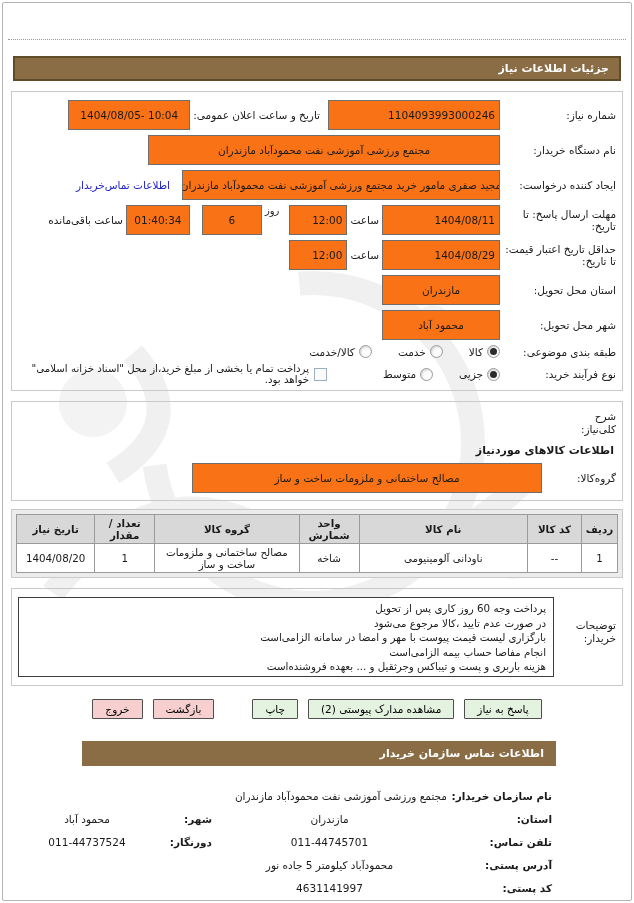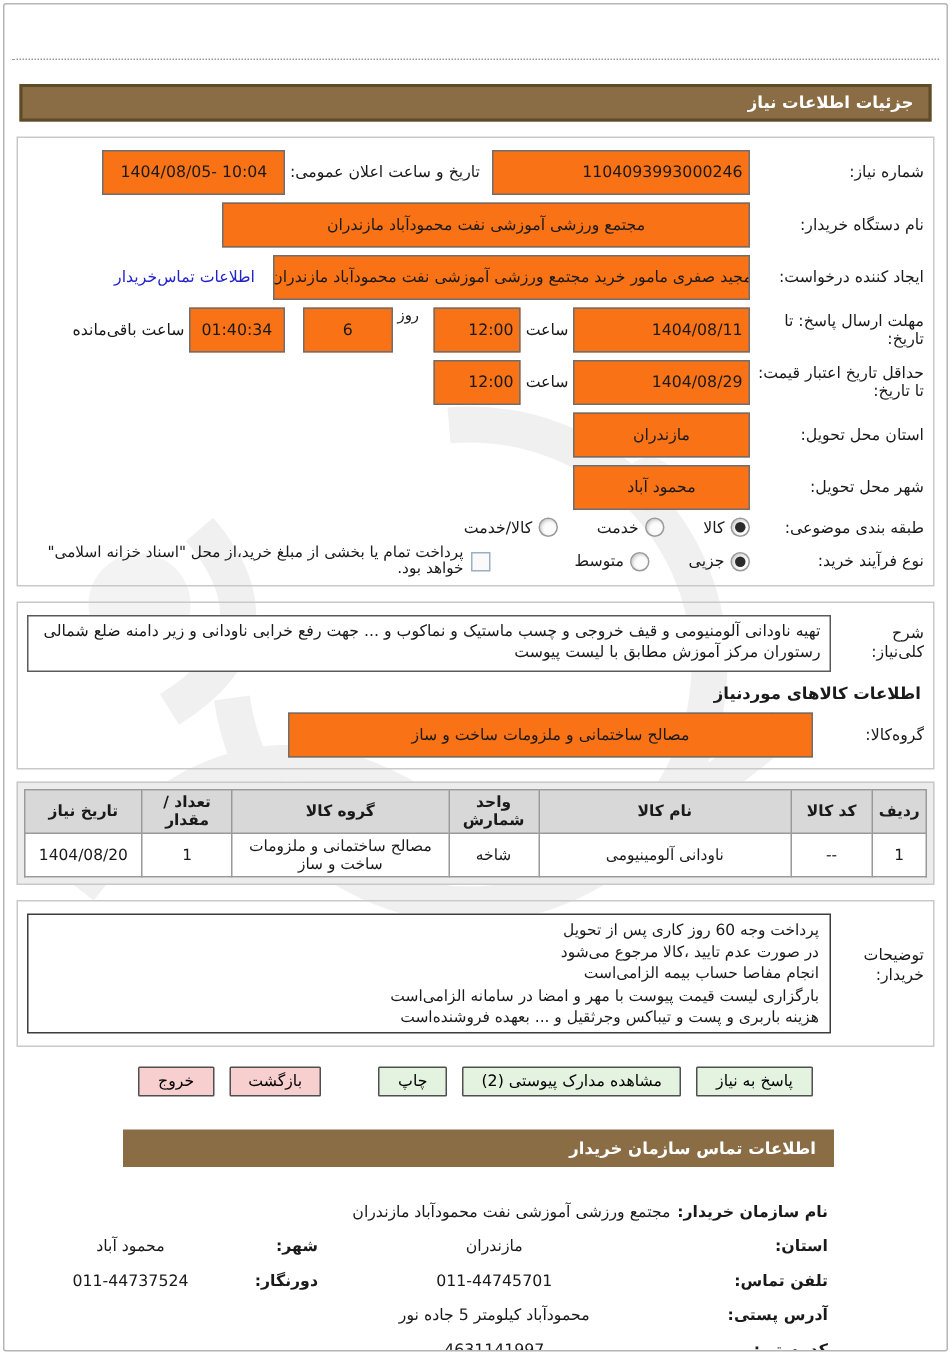--- a/index.html
+++ b/index.html
@@ -182,21 +182,20 @@
         <span>متوسط</span>
       </span>
       <span class="gap-lg cb"></span>
       <span class="cbl">پرداخت تمام یا بخشی از مبلغ خرید،از محل "اسناد خزانه اسلامی" خواهد بود.</span>
     </div>
   </div>
 
   <div class="section z">
     <div class="notes-row" style="align-items:center">
       <span class="notes-lbl" style="padding-top:0">شرح کلی‌نیاز:</span>
-      <div class="multibox" style="text-align:right">تهیه ناودانی آلومنیومی و قیف خروجی و چسب ماستیک و نماکوب و ... جهت رفع خرابی ناودانی و زیر دامنه ضلع شمالی رستوران مرکز آموزش مطابق با لیست پیوست</div>
     </div>
     <div class="blk-heading">اطلاعات کالاهای موردنیاز</div>
     <div class="row" style="margin-bottom:4px">
       <span class="lbl bold" style="width:70px">گروه‌کالا:</span>
       <span class="box center" style="width:350px">مصالح ساختمانی و ملزومات ساخت و ساز</span>
     </div>
   </div>
 
   <div class="tbl-wrap z">
     <table>
@@ -233,22 +232,22 @@
       </tbody>
     </table>
   </div>
 
   <div class="section z" style="padding:8px 6px">
     <div class="notes-row">
       <span class="notes-lbl">توضیحات خریدار:</span>
       <div class="notes-box">
         <div>پرداخت وجه 60 روز کاری پس از تحویل</div>
         <div>در صورت عدم تایید ،کالا مرجوع می‌شود</div>
+        <div>بارگزاری لیست قیمت پیوست با مهر و امضا در سامانه الزامی‌است</div>
         <div>انجام مفاصا حساب بیمه الزامی‌است</div>
-        <div>بارگزاری لیست قیمت پیوست با مهر و امضا در سامانه الزامی‌است</div>
         <div>هزینه باربری و پست و تیباکس وجرثقیل و ... بعهده فروشنده‌است</div>
       </div>
     </div>
   </div>
 
   <div class="btn-row z">
     <button class="btn green">پاسخ به نیاز</button>
     <button class="btn green">مشاهده مدارک پیوستی (2)</button>
     <button class="btn green">چاپ</button>
     <button class="btn pink" style="margin-right:28px">بازگشت</button>

